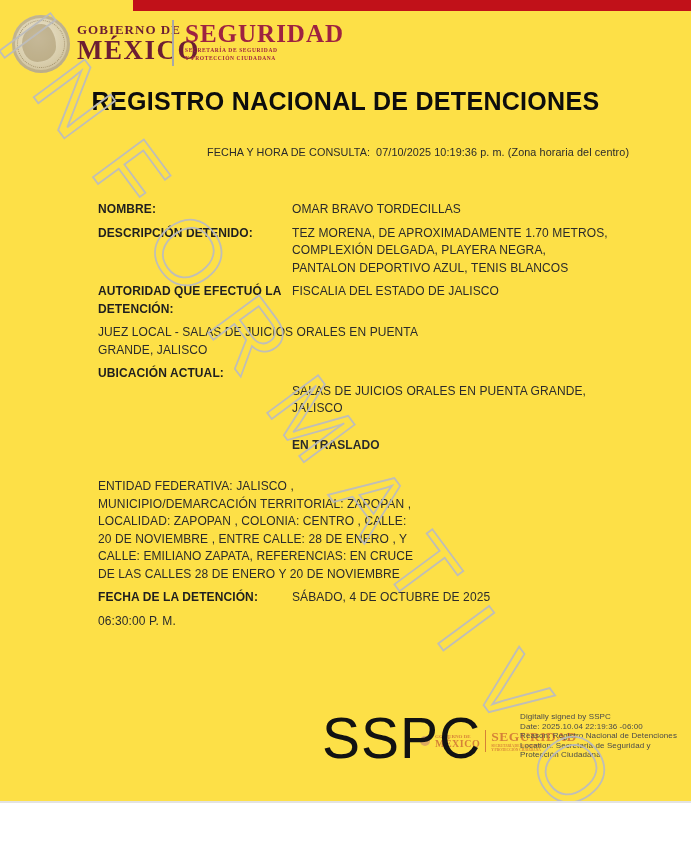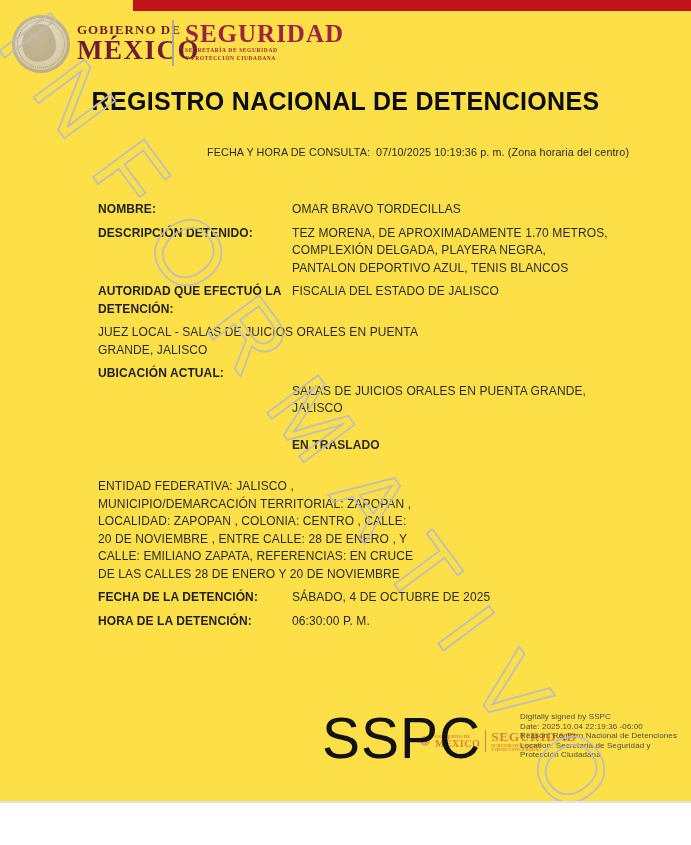--- a/index.html
+++ b/index.html
@@ -140,21 +140,20 @@
 CALLE: EMILIANO ZAPATA, REFERENCIAS: EN CRUCE
 DE LAS CALLES 28 DE ENERO Y 20 DE NOVIEMBRE</div>
     </div>
 
     <div class="row">
       <div class="label">FECHA DE LA DETENCIÓN:</div>
       <div class="value">SÁBADO, 4 DE OCTUBRE DE 2025</div>
     </div>
 
     <div class="row">
-      <div class="label">HORA DE LA DETENCIÓN:</div>
       <div class="value">06:30:00 P. M.</div>
     </div>
 
   </div>
 
   <div class="watermark">INFORMATIVO</div>
 
   <div class="mini-logo">
     <div class="ml-emblem"></div>
     <div>

